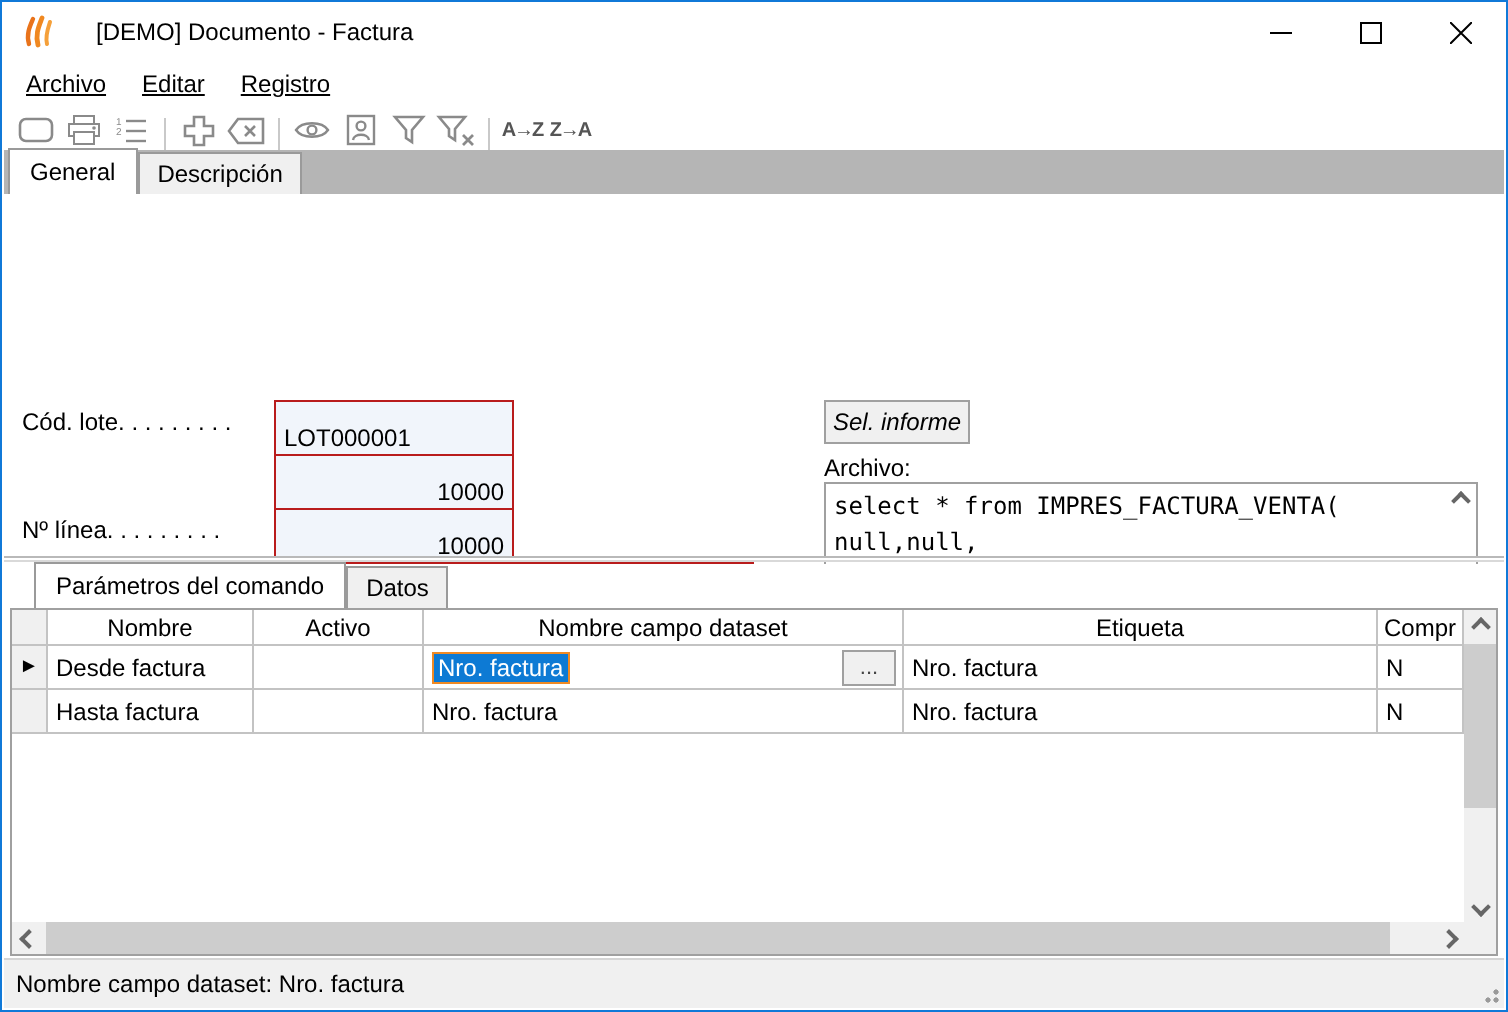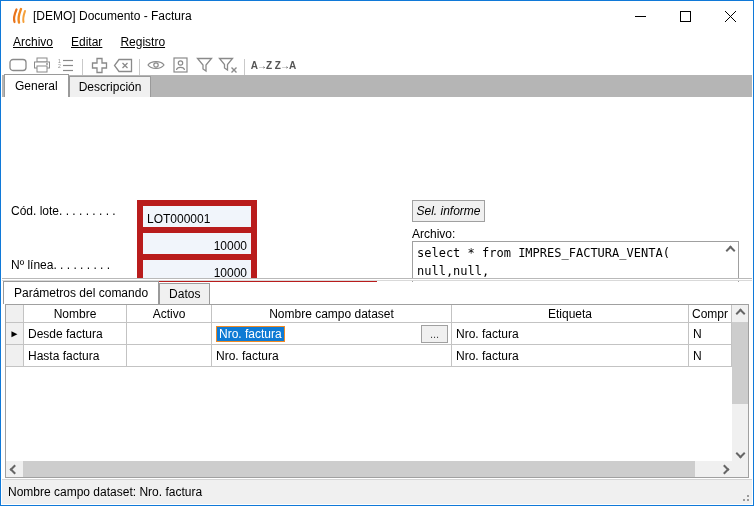--- a/index.html
+++ b/index.html
@@ -7,21 +7,21 @@
   body { font-family:"Liberation Sans", sans-serif; font-size:12px; color:#000; }
 
   .window {
     position:relative; width:754px; height:506px; background:#fff;
     border:1px solid #1079d8; overflow:hidden;
   }
 
   
   .titlebar { position:absolute; top:0; left:0; right:0; height:30px; background:#fff; display:flex; align-items:center; }
   .app-icon { margin-left:9px; width:18px; height:18px; flex:0 0 auto; }
-  .title-text { margin-left:5px; white-space:nowrap; }
+  .title-text { margin-left:20px; white-space:nowrap; }
   .win-controls { margin-left:auto; display:flex; height:30px; }
   .win-btn { width:45px; height:30px; display:flex; align-items:center; justify-content:center; }
 
   
   .menubar { position:absolute; top:30px; left:1px; right:1px; height:21px; background:#fff; display:flex; align-items:center; padding-left:2px; }
   .menu-item { padding:2px 9px;text-decoration:underline; }
 
   
   .toolbar { position:absolute; top:51px; left:1px; right:1px; height:23px; background:#fff; display:flex; align-items:flex-end; padding-left:4px; }
   .tb-btn { width:24px; height:20px; display:flex; align-items:center; justify-content:center; }
@@ -29,21 +29,21 @@
   .tb-text { font-size:10px; font-weight:bold; color:#555; letter-spacing:-1px; }
 
   
   .tabstrip1 { position:absolute; top:74px; left:1px; right:1px; height:22px; background:#b5b5b5; display:flex; align-items:flex-end; padding-left:2px; }
   .tab { border:1px solid #9a9a9a; border-bottom:none; padding:3px 9px 3px 9px; background:#f0f0f0; position:relative; }
   .tab.active { background:#fff; padding:4px 10px; z-index:2; }
 
   
   .content { position:absolute; top:96px; left:1px; right:1px; height:181px; background:#fff; }
   .f-label { position:absolute; left:9px; white-space:nowrap; }
-  .f-input { position:absolute; left:135px; height:38px; border:6px solid #b91c1c; background:#fff; padding:0 4px; display:flex; align-items:center; font-size:12px; }
+  .f-input { position:absolute; left:135px; height:38px; border:1px solid #b91c1c; background:#fff; padding:0 4px; display:flex; align-items:center; font-size:12px; }
   .f-input.ro { background:#f1f5fb; }
   .f-input.num { justify-content:flex-end; }
   .checkbox { position:absolute; left:135px; width:14px; height:14px; border:1px solid #707070; background:#fff; display:flex; align-items:center; justify-content:center; }
 
   .btn { position:absolute; height:22px; border:1px solid #a0a0a0; background:#f0f0f0; display:flex; align-items:center; justify-content:center; font-size:12px;font-style:italic; }
 
   .memo { position:absolute; left:410px; top:144px; width:327px; height:90px; border:1px solid #a0a0a0; background:#fff; }
   .memo pre { position:absolute; top:2px; left:4px; right:18px; bottom:18px; font-family:"DejaVu Sans Mono","Liberation Mono",monospace; font-size:12px; line-height:18px; white-space:pre; overflow:hidden; }
   .memo .vscroll { position:absolute; top:0; right:0; width:16px; bottom:16px; background:#fff; }
   .memo .hscroll { position:absolute; left:0; bottom:0; right:16px; height:16px; background:#f0f0f0; }
@@ -54,21 +54,21 @@
   .chev.up { transform:rotate(135deg); }
   .chev.down { transform:rotate(-45deg); }
   .chev.left { transform:rotate(45deg); }
   .chev.right { transform:rotate(225deg); }
   .sb-arrow { position:absolute; width:16px; height:16px; display:flex; align-items:center; justify-content:center; }
 
   
   .divider { position:absolute; top:277px; left:1px; right:1px; height:3px; border-top:1px solid #b9b9b9; border-bottom:1px solid #d9d9d9; background:#fff; }
 
   
-  .tabstrip2 { position:absolute; top:281px; left:1px; right:3px; height:22px; background:#fff; display:flex; align-items:flex-end; padding-left:1px; }
+  .tabstrip2 { position:absolute; top:281px; left:1px; right:3px; height:22px; background:#fff; display:flex; align-items:flex-end; padding-left:15px; }
 
   
   .gridwrap { position:absolute; top:303px; left:4px; width:744px; height:174px; border:1px solid #a0a0a0; background:#fff; }
   .grid-inner { position:absolute; top:0; left:0; right:16px; bottom:16px; overflow:hidden; }
   .g-row { display:flex; height:22px; }
   .g-row.header { height:18px; }
   .g-cell { border-right:1px solid #c3c3c3; border-bottom:1px solid #c3c3c3; padding:0 4px; display:flex; align-items:center; overflow:hidden; white-space:nowrap; position:relative; }
   .g-row.header .g-cell { justify-content:center; }
   .g-sel { flex:0 0 18px; background:#f0f0f0; justify-content:center; padding:0; }
   .c-nombre { flex:0 0 103px; } .c-valor { flex:0 0 85px; } .c-dataset { flex:0 0 240px; } .c-etiq { flex:0 0 237px; } .c-compr { flex:1 1 auto; }

